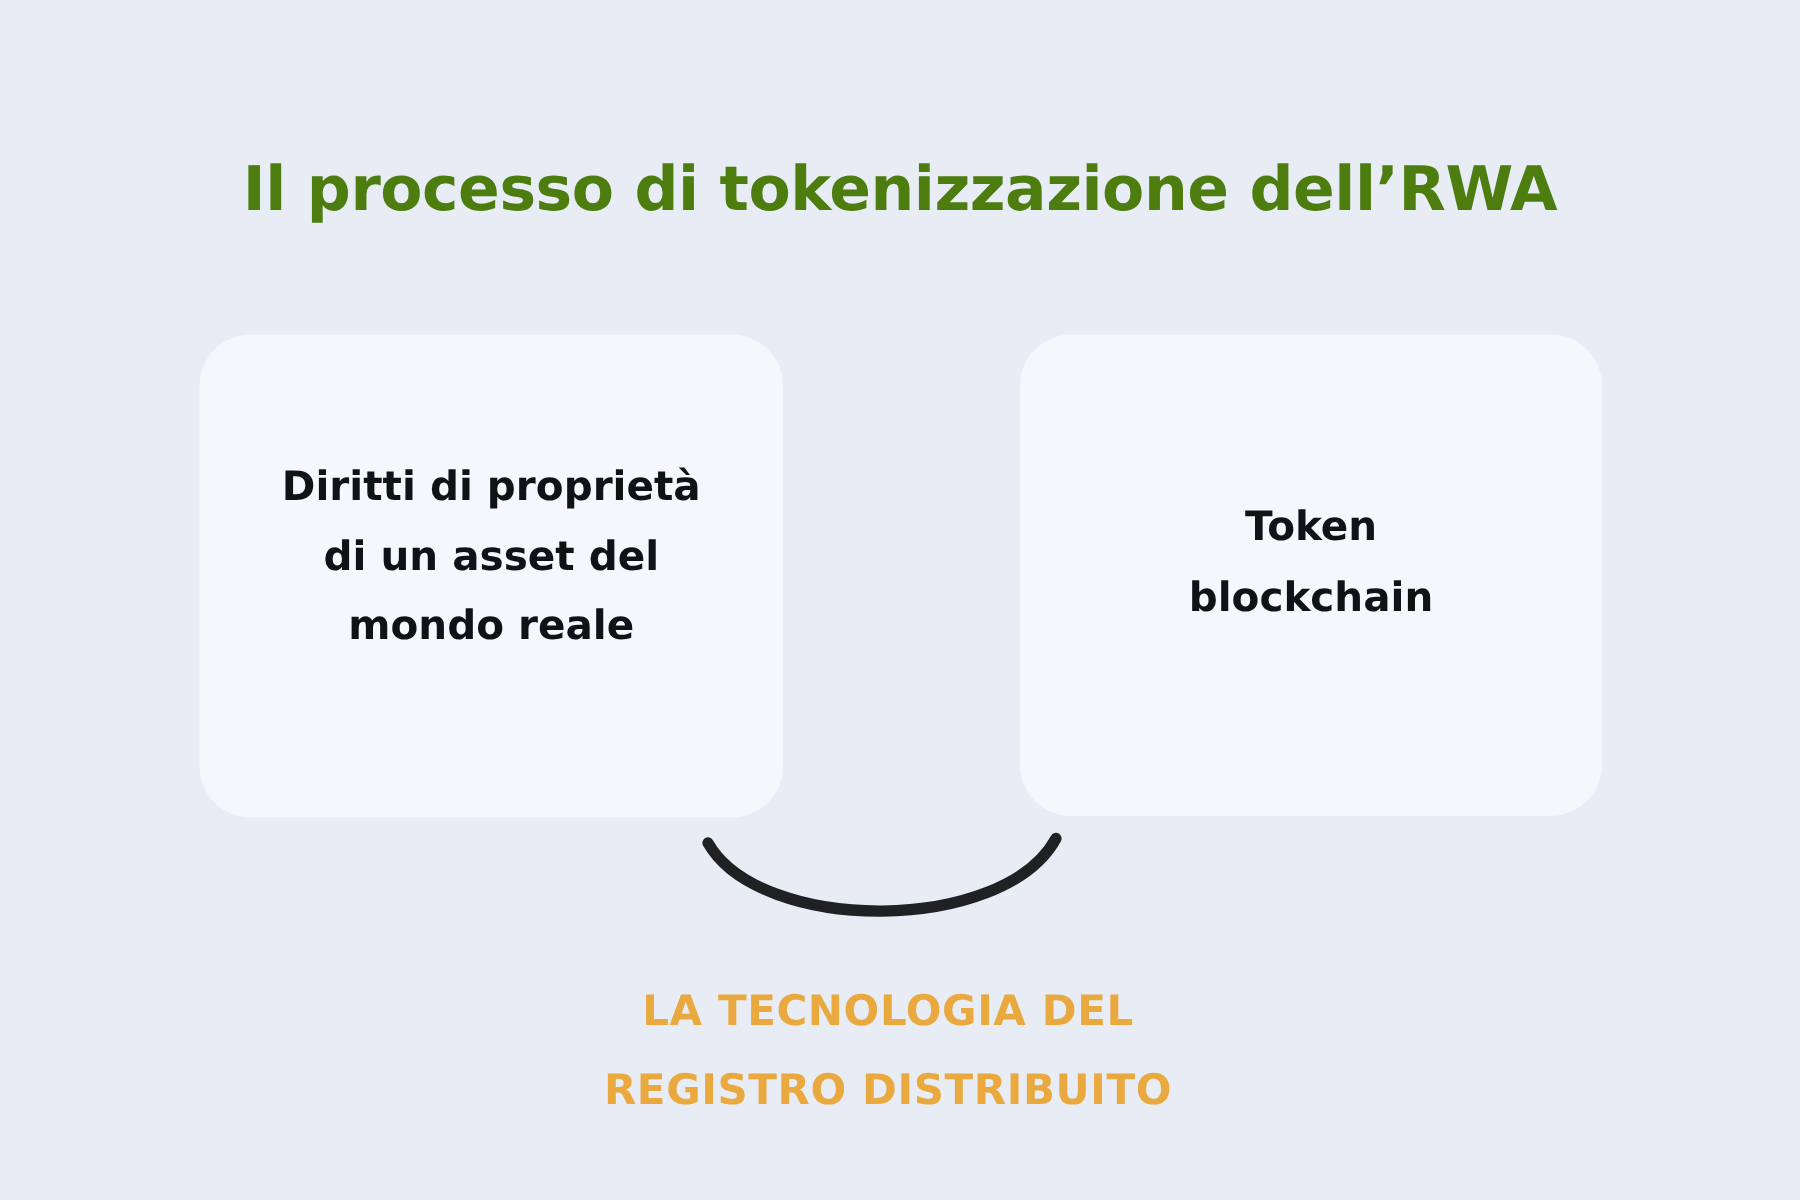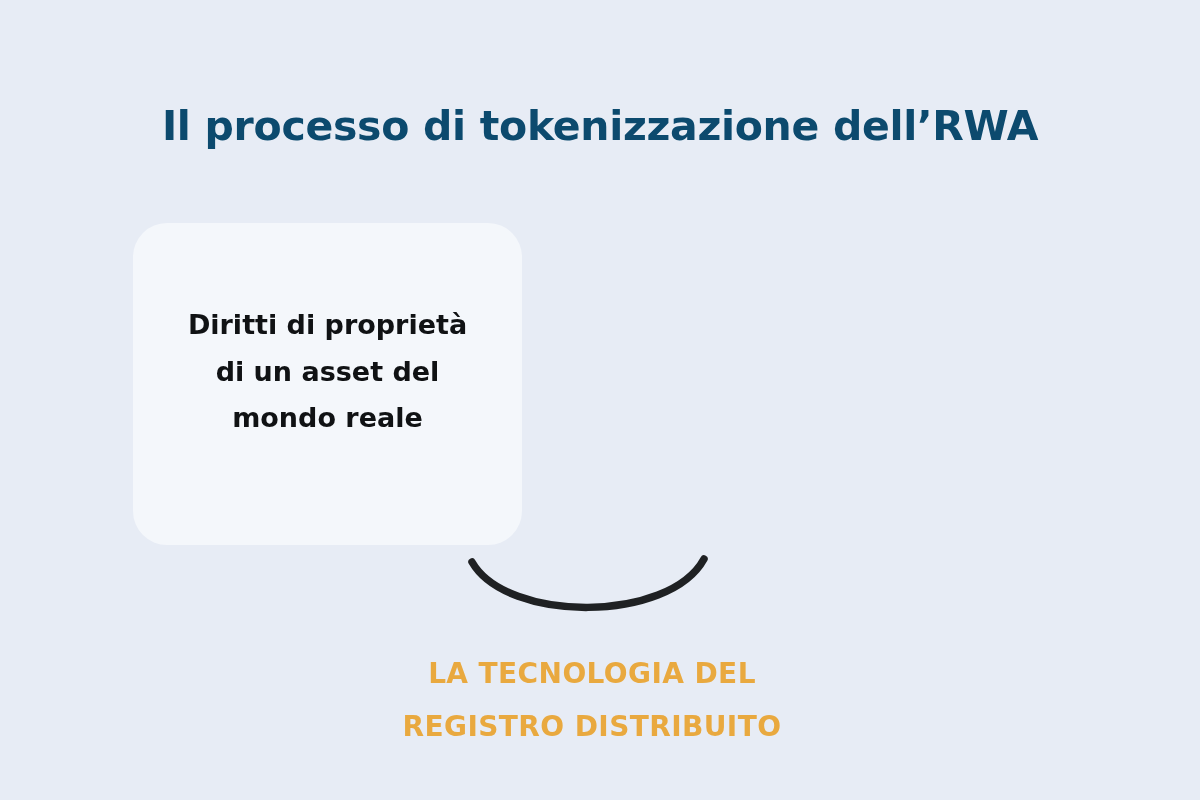--- a/index.html
+++ b/index.html
@@ -20,21 +20,21 @@
     background: #e7ecf5;
   }
   .page-title {
     position: absolute;
     left: 0;
     top: 104px;
     width: 1200px;
     text-align: center;
     font-size: 41px;
     font-weight: 700;
-    color: #0c4a6e;
+    color: #4d7c0f;
     letter-spacing: -0.3px;
     line-height: 1.1;
   }
   .card {
     position: absolute;
     background: #f4f7fb;
     border-radius: 34px;
     display: flex;
     align-items: center;
     justify-content: center;
@@ -96,20 +96,24 @@
 <div class="canvas">
 
   <div class="page-title">Il processo di tokenizzazione dell’RWA</div>
 
   <div class="card card-left">
     <div class="card-text">Diritti di proprietà
 di un asset del
 mondo reale</div>
   </div>
 
+  <div class="card card-right">
+    <div class="card-text">Token
+blockchain</div>
+  </div>
 
   <svg class="connector" viewBox="0 0 270 85">
     <path d="M 17 17 C 52 78, 214 78, 249 14" fill="none" stroke="#1f2123" stroke-width="7.5" stroke-linecap="round"></path>
   </svg>
 
   <div class="caption">LA TECNOLOGIA DEL
 REGISTRO DISTRIBUITO</div>
 
 </div>
 

